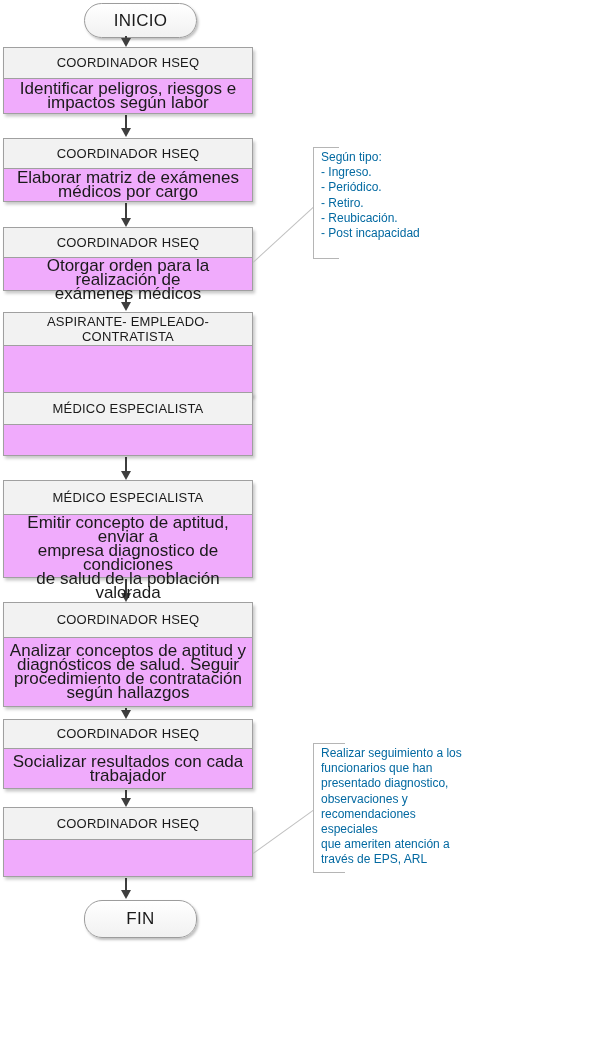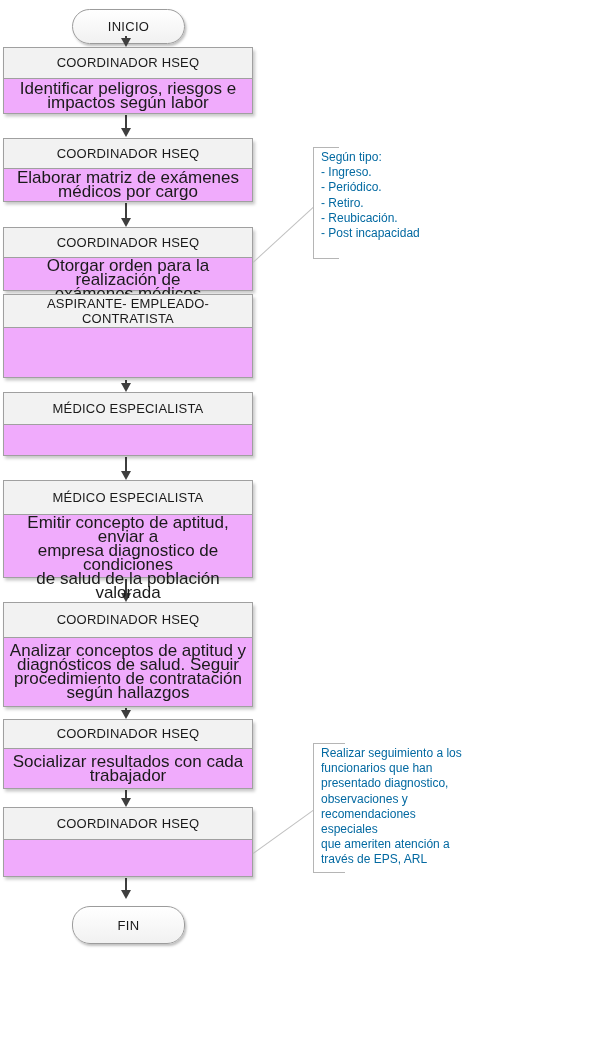--- a/index.html
+++ b/index.html
@@ -2,26 +2,26 @@
 <html><head>
 <meta charset="utf-8">
 <style>
   html,body{margin:0;padding:0;background:#ffffff;}
   .canvas{
     position:relative;width:600px;height:1039px;background:#ffffff;overflow:hidden;
     font-family:"Liberation Sans", sans-serif;color:#1a1a1a;
   }
   
   .terminator{
-    position:absolute;left:72px;width:111px;
+    position:absolute;left:84px;width:111px;
     border:1px solid #9c9c9c;border-radius:18px;
     background:linear-gradient(#ffffff,#f1f1f1);
     box-shadow:1.5px 2px 2.5px rgba(0,0,0,0.25);
     display:flex;align-items:center;justify-content:center;
-    font-size:13px;letter-spacing:0.3px;margin-top:6px;
+    font-size:17px;letter-spacing:0.3px;
   }
   .terminator.start{top:3px;height:33px;}
   .terminator.end{top:900px;height:36px;justify-content:center;}
   
   .step{
     position:absolute;left:3px;width:250px;box-sizing:border-box;
     display:flex;flex-direction:column;
     border:1px solid #a0a0a0;background:#f0abfc;
     box-shadow:2px 2.5px 3px rgba(0,0,0,0.22);
   }
@@ -32,21 +32,21 @@
     letter-spacing:0.2px;
   }
   .step-body{
     flex:1 1 auto;display:flex;align-items:center;justify-content:center;
     font-size:17px;line-height:14px;text-align:center;white-space:pre-line;
     padding:1px 2px;
   }
   .s1{top:47px;height:67px;}  .s1 .step-header{height:30px;}
   .s2{top:138px;height:64px;} .s2 .step-header{height:29px;}
   .s3{top:227px;height:64px;} .s3 .step-header{height:29px;}
-  .s4{top:294px;height:84px;} .s4 .step-header{height:32px;}
+  .s4{top:312px;height:84px;} .s4 .step-header{height:32px;}
   .s5{top:392px;height:64px;} .s5 .step-header{height:31px;}
   .s6{top:480px;height:98px;} .s6 .step-header{height:33px;}
   .s7{top:602px;height:105px;}.s7 .step-header{height:34px;}
   .s8{top:719px;height:70px;} .s8 .step-header{height:28px;}
   .s9{top:807px;height:70px;} .s9 .step-header{height:31px;}
   
   .arrow{position:absolute;left:126px;width:12px;margin-left:-6px;}
   .arrow::before{
     content:"";position:absolute;left:50%;top:0;bottom:7px;width:1.5px;
     margin-left:-0.75px;background:#3e3e3e;

